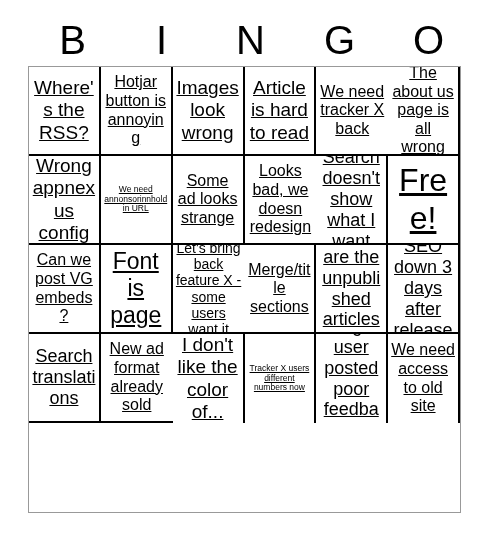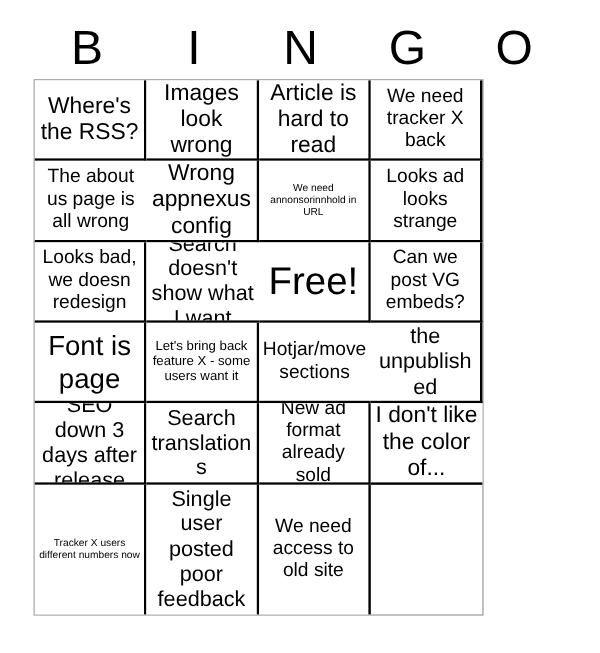--- a/index.html
+++ b/index.html
@@ -41,28 +41,29 @@
     line-height: 1;
     letter-spacing: 0px;
     color: #000000;
   }
 
   
   #bingo-grid {
     position: absolute;
     left: 28px;
     top: 66px;
-    width: 375px;
+    width: 433px;
     height: 447px;
     box-sizing: border-box;
     border: 1px solid #999999;
     display: grid;
-    grid-template-columns: repeat(4, 1fr);
+    grid-template-columns: repeat(6, 1fr);
     grid-template-rows: repeat(5, 1fr);
     background: #ffffff;
+    text-decoration: underline;
   }
 
   .bingo-cell {
     box-sizing: border-box;
     border-right: 2px solid #000000;
     border-bottom: 2px solid #000000;
     display: flex;
     align-items: center;
     justify-content: center;
     text-align: center;
@@ -85,81 +86,84 @@
     word-wrap: break-word;
     overflow-wrap: break-word;
   }
 
   
   .fs-xxl .cell-text { font-size: 32px; }
   .fs-xl  .cell-text { font-size: 23px; }
   .fs-lg  .cell-text { font-size: 19px; }
   .fs-md  .cell-text { font-size: 16px; }
   .fs-sm  .cell-text { font-size: 18px; }
-  .fs-xs  .cell-text { font-size: 11px; }
+  .fs-xs  .cell-text { font-size: 14px; }
   .fs-xxs .cell-text { font-size: 8.5px; }
 </style>
 </head>
 <body>
 
 <div id="bingo-card">
 
   <div id="bingo-header">
       <div class="header-letter">B</div>
       <div class="header-letter">I</div>
       <div class="header-letter">N</div>
       <div class="header-letter">G</div>
       <div class="header-letter">O</div>
     </div>
 
   <div id="bingo-grid">
       <div class="bingo-cell fs-lg">
         <span class="cell-text">Where's the RSS?</span>
+      </div>
+      <div class="bingo-cell fs-md">
+        <span class="cell-text">Hotjar button is annoying</span>
       </div>
       <div class="bingo-cell fs-lg">
         <span class="cell-text">Images look wrong</span>
       </div>
       <div class="bingo-cell fs-lg">
         <span class="cell-text">Article is hard to read</span>
       </div>
       <div class="bingo-cell fs-md">
         <span class="cell-text">We need tracker X back</span>
       </div>
       <div class="bingo-cell fs-md">
         <span class="cell-text">The about us page is all wrong</span>
       </div>
       <div class="bingo-cell fs-lg">
         <span class="cell-text">Wrong appnexus config</span>
       </div>
       <div class="bingo-cell fs-xxs">
         <span class="cell-text">We need annonsorinnhold in URL</span>
       </div>
       <div class="bingo-cell fs-md">
-        <span class="cell-text">Looks ad looks strange</span>
+        <span class="cell-text">Some ad looks strange</span>
       </div>
       <div class="bingo-cell fs-md">
         <span class="cell-text">Looks bad, we doesn redesign</span>
       </div>
       <div class="bingo-cell fs-sm">
         <span class="cell-text">Search doesn't show what I want</span>
       </div>
       <div class="bingo-cell fs-xxl">
         <span class="cell-text">Free!</span>
       </div>
       <div class="bingo-cell fs-md">
         <span class="cell-text">Can we post VG embeds?</span>
       </div>
       <div class="bingo-cell fs-xl">
         <span class="cell-text">Font is page</span>
       </div>
       <div class="bingo-cell fs-xs">
         <span class="cell-text">Let's bring back feature X - some users want it</span>
       </div>
       <div class="bingo-cell fs-md">
-        <span class="cell-text">Hotjar/move sections</span>
+        <span class="cell-text">Merge/title sections</span>
       </div>
       <div class="bingo-cell fs-sm">
         <span class="cell-text">Where are the unpublished articles?</span>
       </div>
       <div class="bingo-cell fs-sm">
         <span class="cell-text">SEO down 3 days after release</span>
       </div>
       <div class="bingo-cell fs-sm">
         <span class="cell-text">Search translations</span>
       </div>

